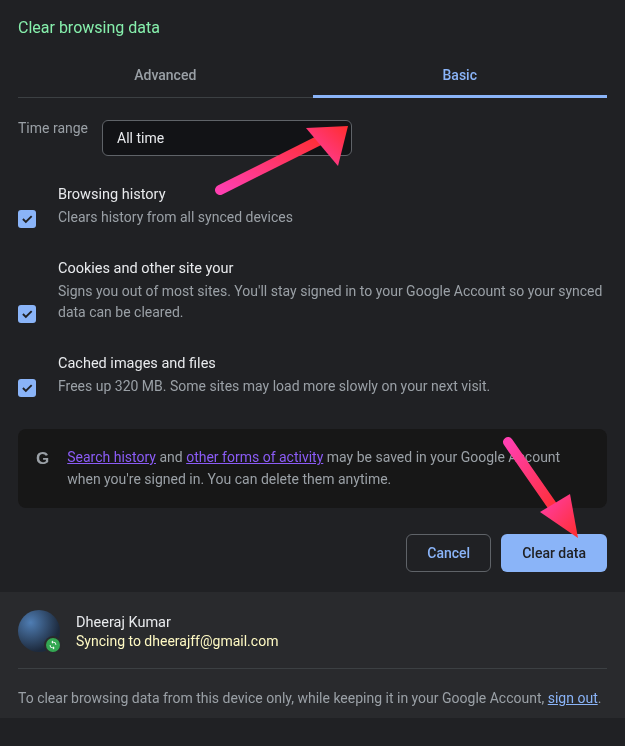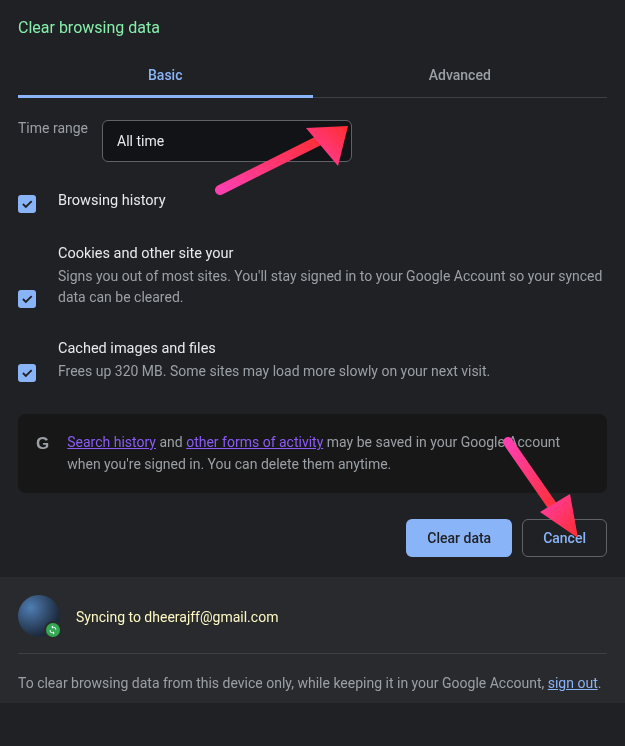--- a/index.html
+++ b/index.html
@@ -47,21 +47,21 @@
   }
   .time-label {
     color: #9aa0a6;
     font-size: 14px;
   }
   .select {
     display: flex;
     align-items: center;
     justify-content: space-between;
     width: 250px;
-    height: 42px;
+    height: 36px;
     padding: 0 14px 0 14px;
     border: 1px solid #5f6368;
     border-radius: 6px;
     background: #121316;
     cursor: pointer;
     font-size: 14px;
     color: #e8eaed;
   }
   .select .caret {
     color: #9aa0a6;
@@ -172,40 +172,41 @@
     pointer-events: none;
   }
 </style>
 </head>
 <body>
 
 <div class="dialog">
   <div class="title">Clear browsing data</div>
 
   <div class="tabs">
+    <div class="tab">Advanced</div>
     <div class="tab active">Basic</div>
-    <div class="tab">Advanced</div>
   </div>
 
   <div class="time-row">
     <div class="time-label">Time range</div>
     <div class="select">
       <span>All time</span>
       <span class="caret">▼</span>
     </div>
   </div>
 
   <div class="option-row">
     <div class="checkbox">
       <svg viewBox="0 0 24 24">
           <path fill="none" stroke="#202124" stroke-width="3.2" d="M5 12l5 5L20 7"></path>
         </svg>
     </div>
     <div class="opt-text">
       <div class="opt-title">Browsing history</div>
+      <div class="opt-desc">Clears history from all synced devices</div>
     </div>
   </div>
 
   <div class="option-row">
     <div class="checkbox">
       <svg viewBox="0 0 24 24">
           <path fill="none" stroke="#202124" stroke-width="3.2" d="M5 12l5 5L20 7"></path>
         </svg>
     </div>
     <div class="opt-text">
@@ -227,35 +228,36 @@
   </div>
 
   <div class="info-box">
     <div class="g-logo">G</div>
     <div class="info-text">
       <span class="link">Search history</span><span> and </span><span class="link">other forms of activity</span><span> may be saved in your Google Account when you're signed in. You can delete them anytime.</span>
     </div>
   </div>
 
   <div class="actions">
+    <div class="btn btn-outline">Cancel</div>
     <div class="btn btn-fill">Clear data</div>
-    <div class="btn btn-outline">Cancel</div>
   </div>
 </div>
 
 <div class="account-panel">
   <div class="acct-row">
     <div class="avatar">
       <div class="sync-badge">
         <svg viewBox="0 0 24 24">
             <path fill="#fff" d="M12 4V1L8 5l4 4V6a6 6 0 0 1 6 6h2A8 8 0 0 0 12 4zm0 14a6 6 0 0 1-6-6H4a8 8 0 0 0 8 8v3l4-4-4-4v3z"></path>
           </svg>
       </div>
     </div>
     <div>
+      <div class="acct-name">Dheeraj Kumar</div>
       <div class="acct-sync">Syncing to dheerajff@gmail.com</div>
     </div>
   </div>
   <div class="footer-msg">
     <span>To clear browsing data from this device only, while keeping it in your Google Account, </span><span class="link">sign out</span><span>.</span>
   </div>
 </div>
 
 <svg class="arrow" style="left:210px; top:118px; width:150px; height:80px;" viewBox="0 0 150 80">
   <defs>

